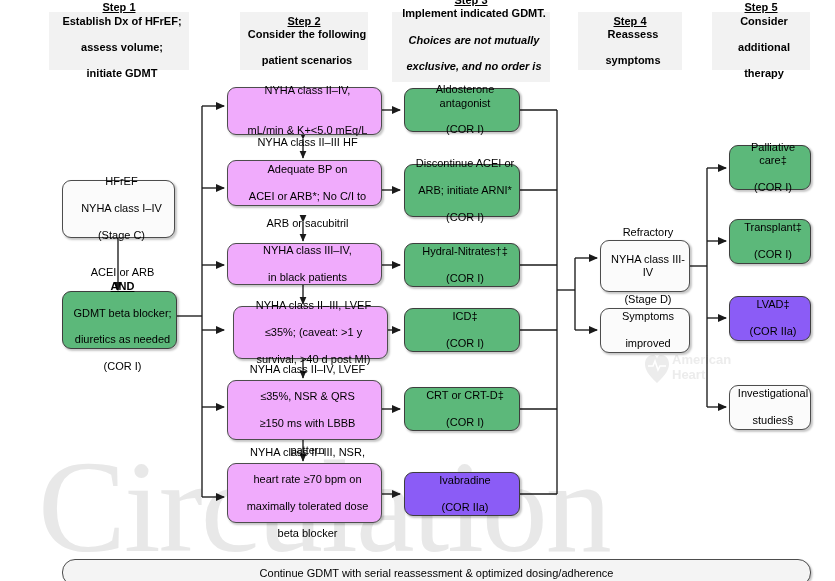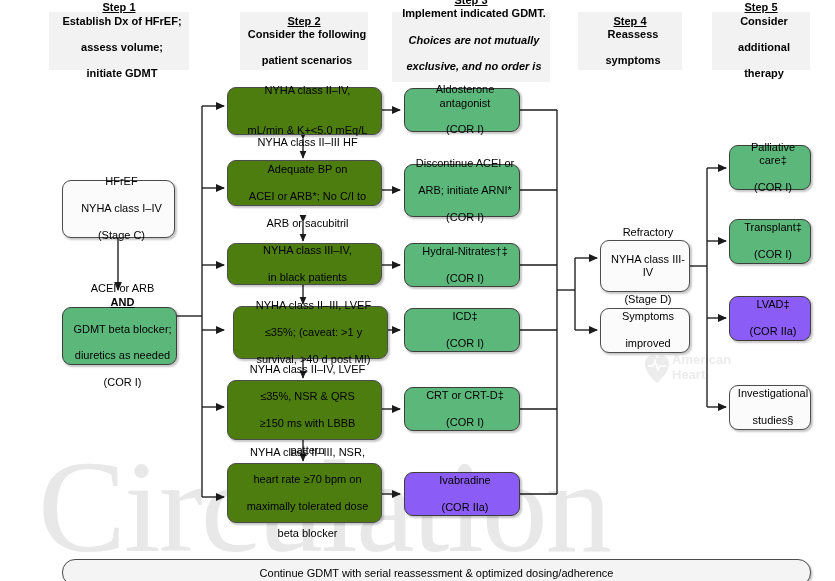--- a/index.html
+++ b/index.html
@@ -28,21 +28,21 @@
        z-index:2;}
   .box span{display:block;width:100%;padding:0 3px;}
 
   .hdr{background:#f2f2f2;border:none;font-size:11px;font-weight:bold;
        line-height:13.2px;}
   .hdr .u{text-decoration:underline;}
 
   .node{background:#f2f2f2;border:1px solid #4d4d4d;border-radius:9px;
         font-size:11px;line-height:13.4px;
         box-shadow:1.5px 1.5px 2px rgba(0,0,0,0.22);}
-  .node.plain{background:#4d7c0f;}
+  .node.plain{background:#f0abfc;}
   .node.white{background:#fbfbfb;}
   .node.green{background:#5cb87a;border-color:#3e3e3e;}
   .node.yellow{background:#8b5cf6;border-color:#3e3e3e;}
 
   .bar{position:absolute;box-sizing:border-box;background:#f4f4f4;
        border:1px solid #4d4d4d;border-radius:13px;
        display:flex;align-items:center;justify-content:center;
        font-size:11px;box-shadow:1.5px 1.5px 2px rgba(0,0,0,0.22);z-index:2;}
 
   .it{font-style:italic;}
@@ -166,21 +166,21 @@
   </div>
 
   <div class="box node white" style="left:62px;top:180px;width:113px;height:58px;">
     <span>
       <span>HFrEF</span><br>
       <span>NYHA class I–IV</span><br>
       <span>(Stage C)</span>
     </span>
   </div>
 
-  <div class="box node green" style="left:62px;top:291px;width:115px;height:58px;margin-top:16px;">
+  <div class="box node green" style="left:62px;top:291px;width:115px;height:58px;">
     <span>
       <span>ACEI or ARB </span><span class="bu">AND</span><br>
       <span>GDMT beta blocker;</span><br>
       <span>diuretics as needed</span><br>
       <span>(COR I)</span>
     </span>
   </div>
 
   <div class="box node plain" style="left:227px;top:87px;width:155px;height:48px;">
     <span>

